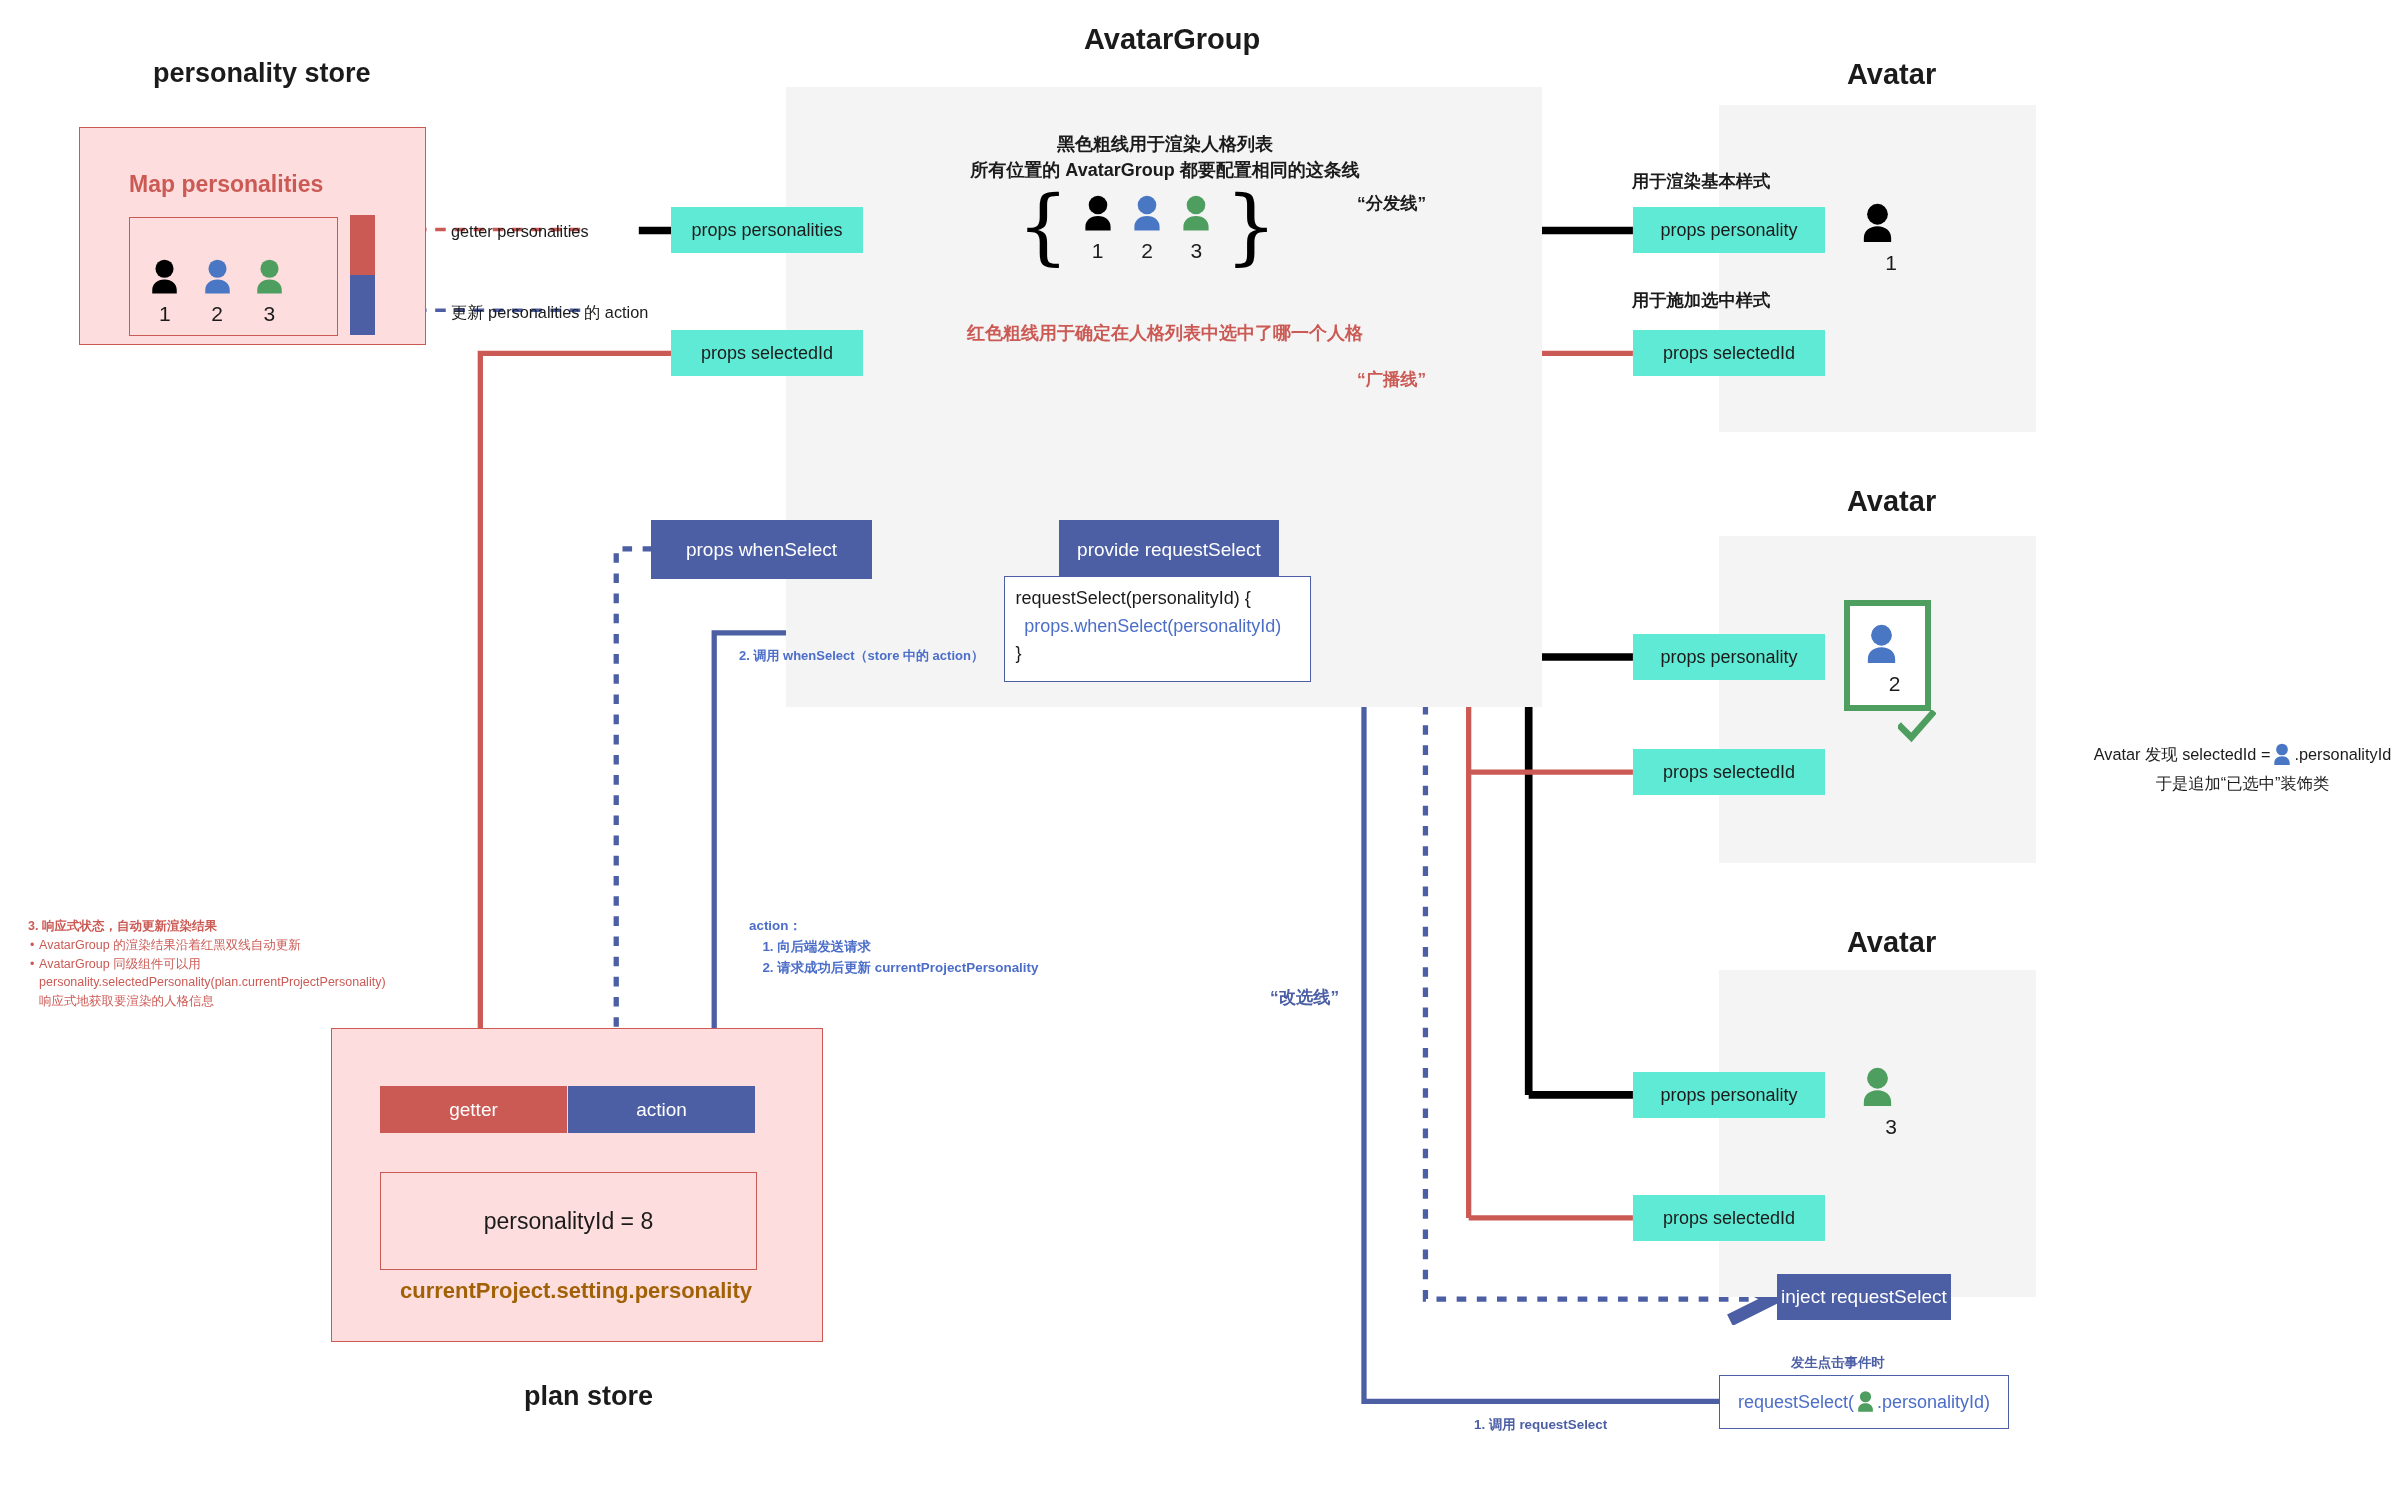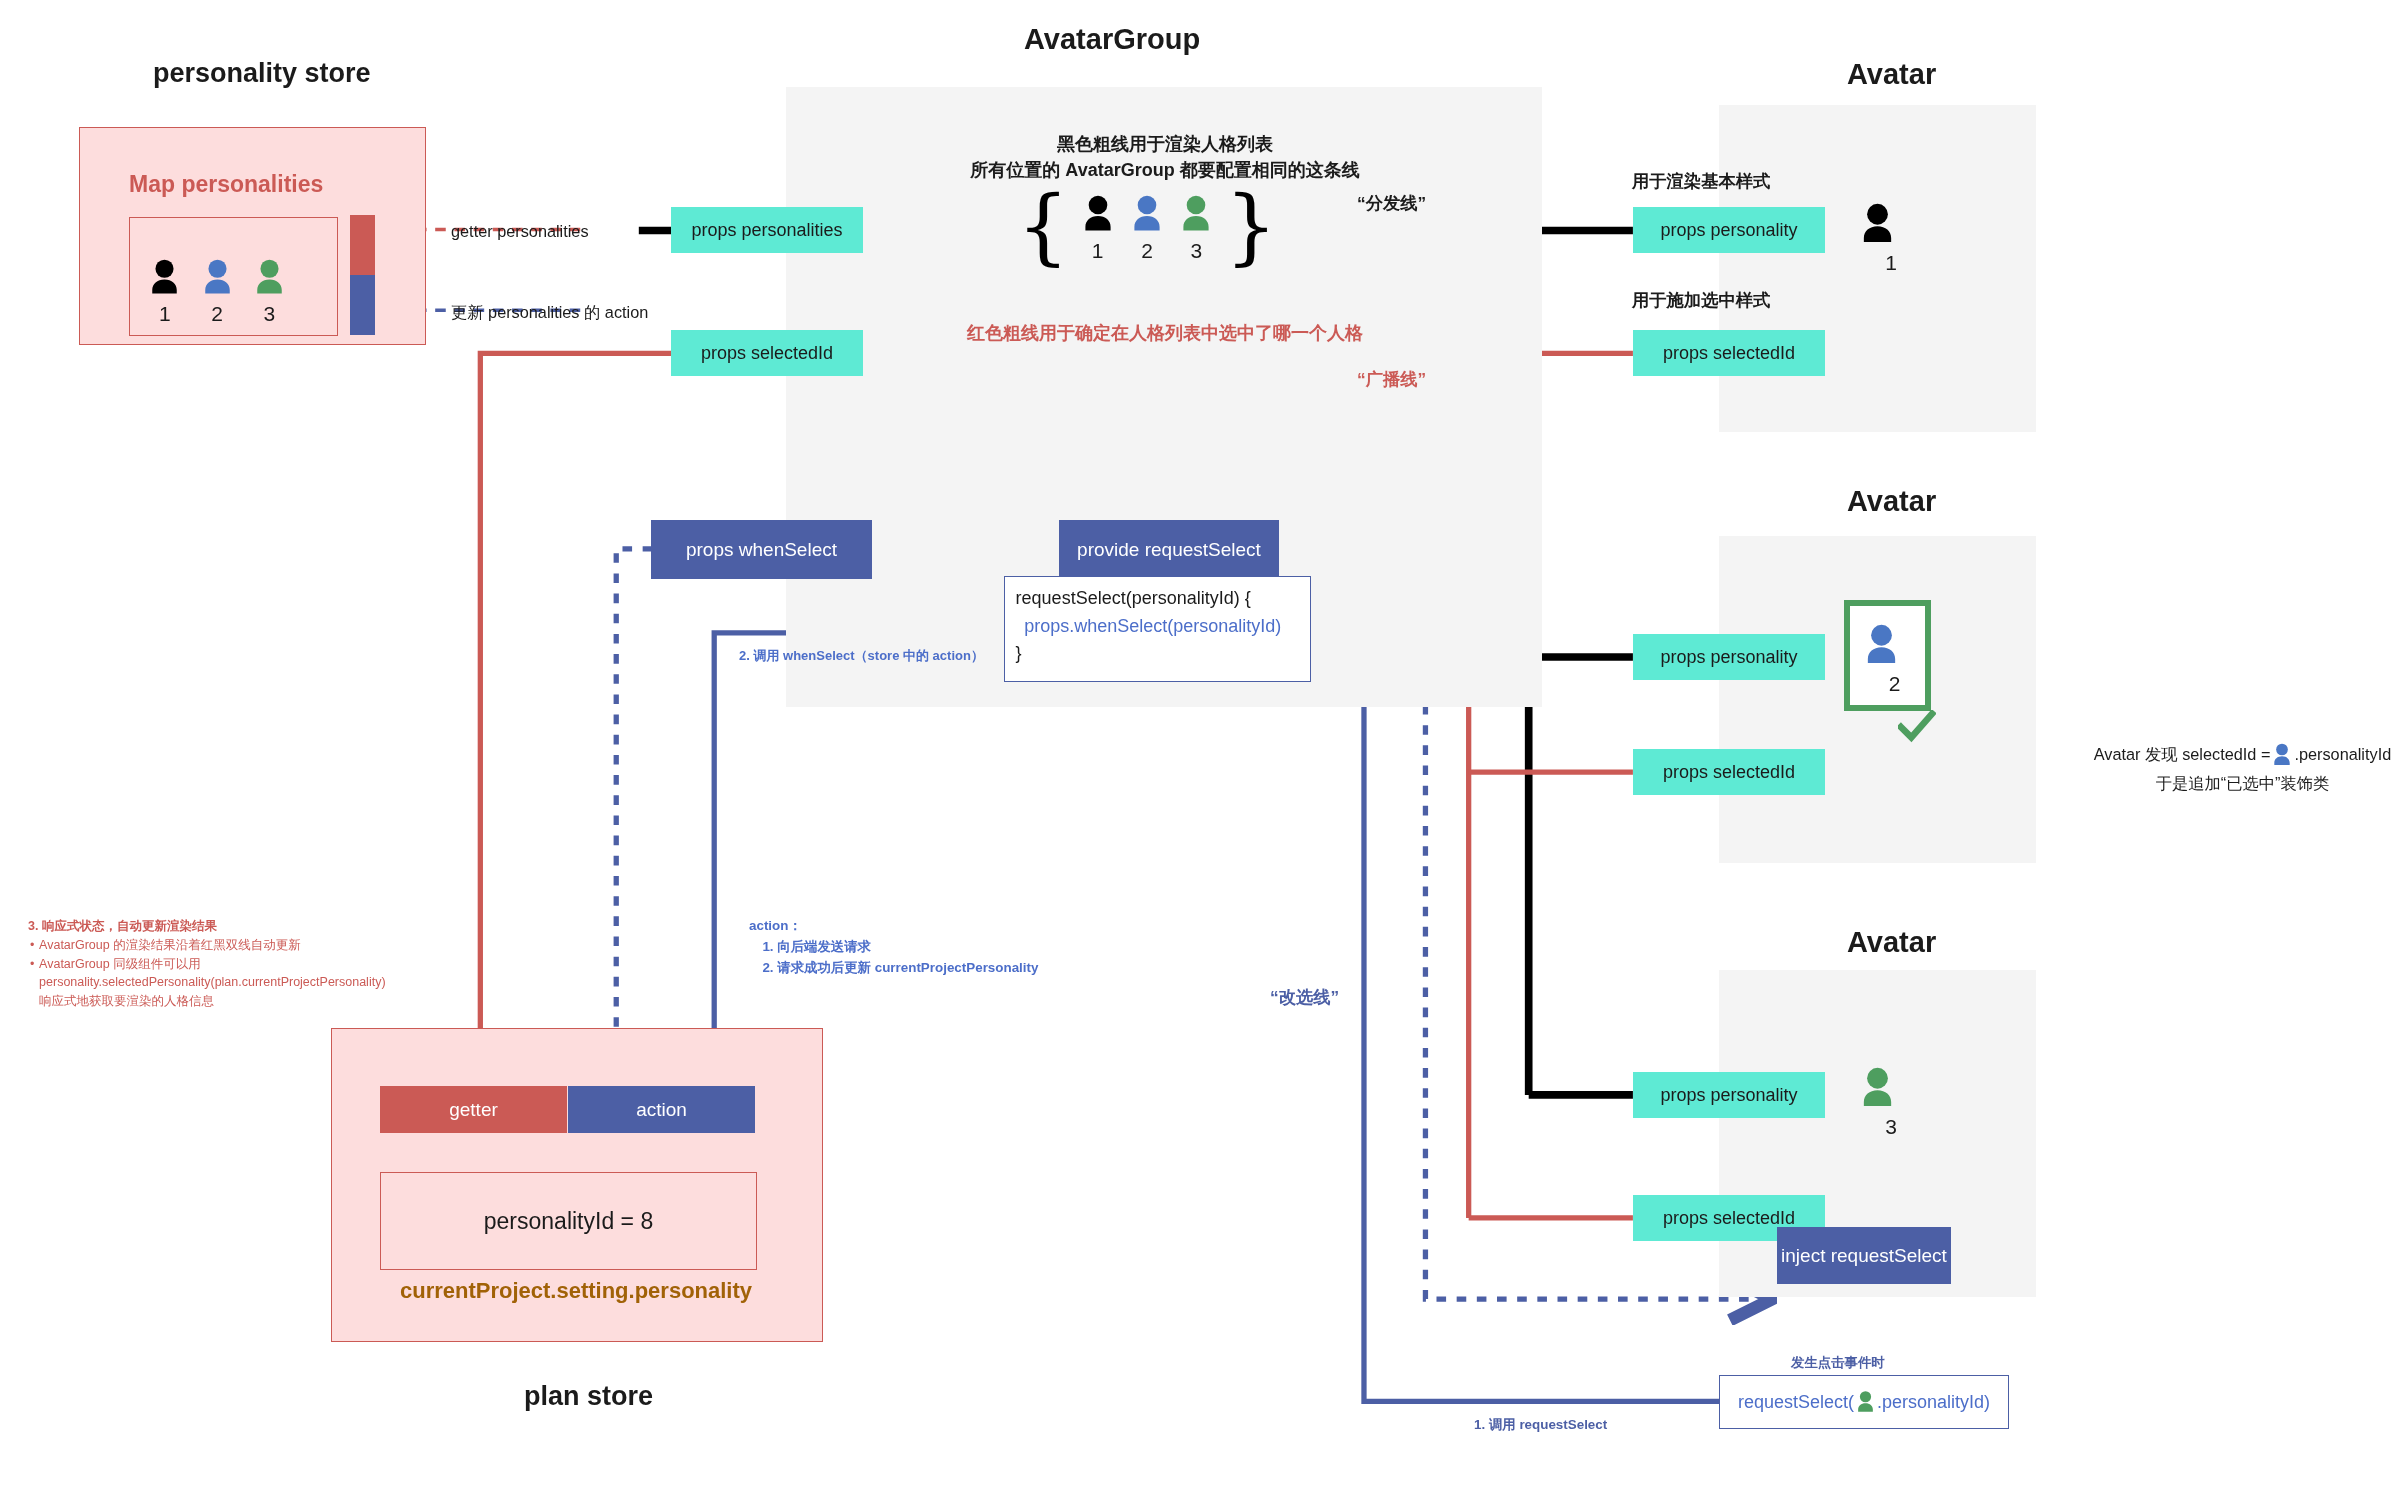--- a/index.html
+++ b/index.html
@@ -3,21 +3,21 @@
 <meta charset="utf-8">
 <style>
   html,body{margin:0;padding:0;background:#fff;}
   body{font-family:"Liberation Sans","DejaVu Sans",sans-serif;}
   #root{position:relative;width:2435px;height:1507px;background:#ffffff;overflow:hidden;}
   .abs{position:absolute;}
   svg.layer{position:absolute;left:0;top:0;width:2435px;height:1507px;pointer-events:none;}
 
   .title{font-weight:bold;color:#1b1b1b;}
   .t-personality-store{font-size:27px;left:153px;top:58px;}
-  .t-avatargroup{font-size:29px;left:1024px;top:23px;}
+  .t-avatargroup{font-size:29px;left:1084px;top:23px;}
   .t-avatar1{font-size:29px;left:1847px;top:58px;}
   .t-avatar2{font-size:29px;left:1847px;top:485px;}
   .t-avatar3{font-size:29px;left:1847px;top:926px;}
   .t-planstore{font-size:27px;left:524px;top:1381px;}
 
   .store-box{border:1.9px solid #cb5a55;background:#fddddd;}
   .personality-store-box{left:79px;top:127px;width:345px;height:216px;}
   .plan-store-box{left:331px;top:1028px;width:490px;height:312px;}
 
   .map-title{color:#cb5a55;font-size:23px;font-weight:bold;left:129px;top:171px;}
@@ -306,21 +306,21 @@
     <div style="padding-left:13.4px;">1. 向后端发送请求</div>
     <div style="padding-left:13.4px;">2. 请求成功后更新 currentProjectPersonality</div>
   </div>
 
   <div class="abs store-box plan-store-box"></div>
   <div class="abs getter-cell" style="left:380px;top:1086px;width:187px;height:47px;">getter</div>
   <div class="abs action-cell" style="left:568px;top:1086px;width:187px;height:47px;">action</div>
   <div class="abs pid-box" style="left:380px;top:1172px;width:375px;height:96px;">personalityId = 8</div>
   <div class="abs cp-path" style="left:331px;top:1278px;width:490px;">currentProject.setting.personality</div>
 
-  <div class="abs blue-box" style="left:1777px;top:1227px;width:174px;height:57px;">inject requestSelect</div>
+  <div class="abs blue-box" style="left:1777px;top:1274px;width:174px;height:46px;">inject requestSelect</div>
   <div class="abs line-lbl-blue" style="left:1791px;top:1354px;font-size:13.4px;">发生点击事件时</div>
   <div class="abs click-box" style="left:1719px;top:1375px;width:288px;height:52px;">
     <span>requestSelect(</span>
     <svg width="21" height="26" viewBox="0 0 24 28" style="margin:0 1px;">
       <circle cx="12" cy="8" r="6.4" fill="#4e9e5f"></circle>
       <path d="M12 15.4c-5 0-8.4 3.1-8.4 7.2V25h16.8v-2.4c0-4.1-3.4-7.2-8.4-7.2z" fill="#4e9e5f"></path>
     </svg>
     <span>.personalityId)</span>
   </div>
   <div class="abs line-lbl-blue" style="left:1474px;top:1416px;font-size:13.4px;">1. 调用 requestSelect</div>

